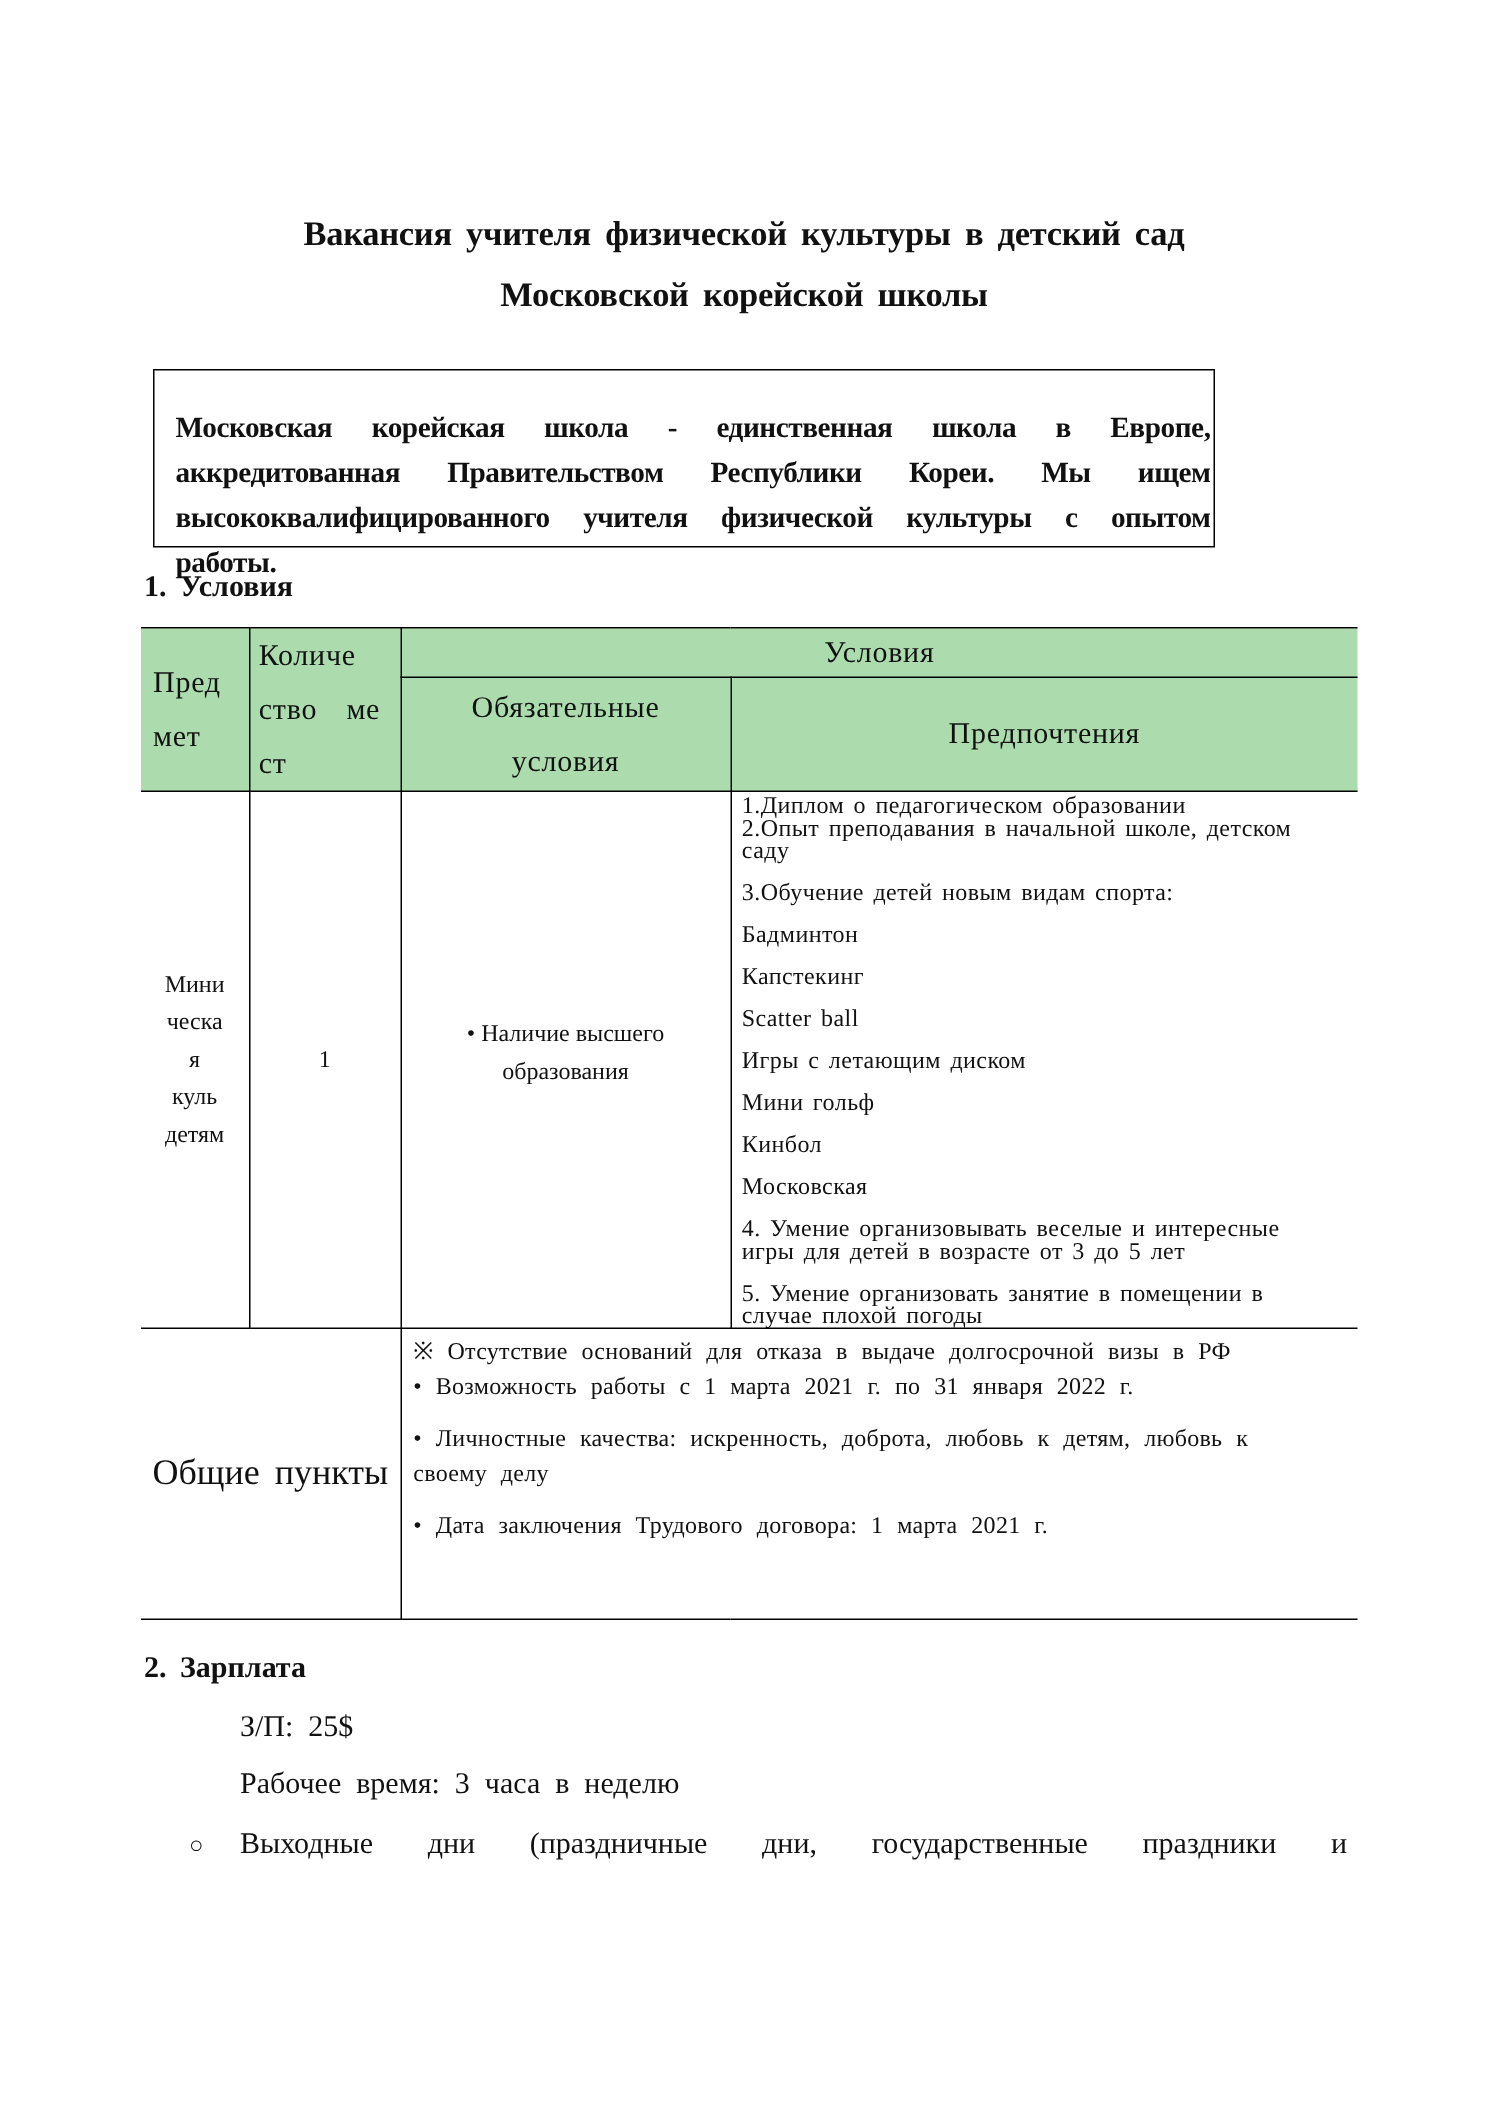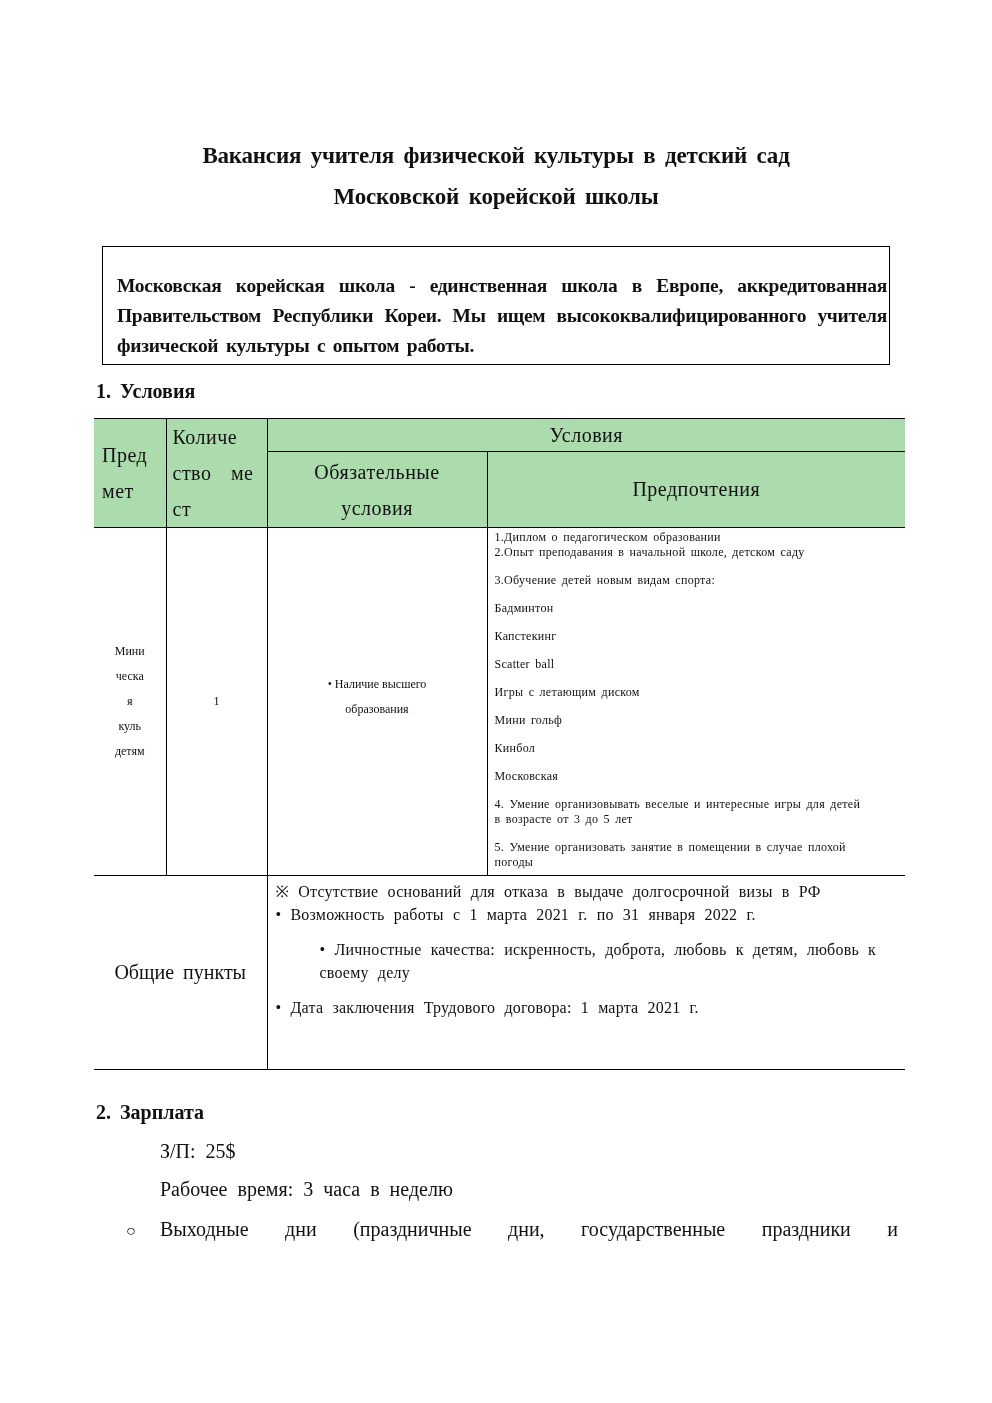--- a/index.html
+++ b/index.html
@@ -2,47 +2,47 @@
 <html><head>
 <meta charset="utf-8">
 <style>
   html, body { margin: 0; padding: 0; background: #ffffff; }
   body { width: 992px; height: 1403px; position: relative; overflow: hidden;
          font-family: "Liberation Serif", "DejaVu Serif", serif; color: #111; }
   .title { position: absolute; left: 0; width: 992px; text-align: center;
            font-weight: bold; font-size: 23px; letter-spacing: -0.2px; word-spacing: 4px; }
   .t1 { top: 143px; }
   .t2 { top: 184px; }
-  .intro-box { position: absolute; left: 102px; top: 246px; width: 788px; height: 119px;
+  .intro-box { position: absolute; left: 102px; top: 246px; width: 708px; height: 119px;
                border: 1px solid #000; box-sizing: border-box; }
   .intro-text { position: absolute; left: 14px; right: 2px; top: 24px; font-weight: bold;
                 font-size: 19.5px; line-height: 30px; text-align: justify; text-align-last: left;
                 word-spacing: 3px; letter-spacing: -0.3px; }
   .sec-head { position: absolute; left: 96px; font-weight: bold; font-size: 20px; word-spacing: 4px; }
   .s1 { top: 380px; }
   .s2 { top: 1101px; }
 
   table.cond { position: absolute; left: 94px; top: 418px; width: 811px;
                border-collapse: collapse; table-layout: fixed; }
   table.cond td { border: 1px solid #000; padding: 0; vertical-align: middle; }
   table.cond tr > td:first-child { border-left: none; }
   table.cond tr > td:last-child { border-right: none; }
   .hdr td { background: #acdcae; font-size: 20px; letter-spacing: 0.5px; }
   .c-subj { text-align: left; padding-left: 8px !important; line-height: 36px; }
   .c-cnt { text-align: justify; padding: 0 6px !important; line-height: 36px; letter-spacing: 2px; }
   .c-cnt span { display: block; }
   .c-center { text-align: center; }
-  .row-physed td { font-size: 12px; }
+  .row-physed td { font-size: 16px; }
   .phys-subj { text-align: center; line-height: 25px; }
   .prefs { vertical-align: top !important; padding: 2px 8px 0 7px !important; font-size: 13px;
            line-height: 15px; letter-spacing: 0.3px; word-spacing: 2px; }
   .prefs .p { margin: 0; }
   .prefs .gap { margin-top: 13px; }
   .req { text-align: center; line-height: 25px; }
-  .gen-label { text-align: center; font-size: 20px; word-spacing: 4px; }
+  .gen-label { text-align: center; font-size: 24px; word-spacing: 4px; }
   .gen-list { font-size: 16px; padding: 4px 8px 0 8px !important; line-height: 23px;
               word-spacing: 5px; letter-spacing: 0.2px; vertical-align: top !important; }
   .gen-list .gi { margin: 0 0 12px 0; }
   .gen-list .gi.first { margin-bottom: 0; }
   .gen-list .gi.last { margin-bottom: 2px; }
 
   .sal { position: absolute; left: 160px; font-size: 20px; word-spacing: 5px; }
   .sal1 { top: 1140px; }
   .sal2 { top: 1178px; }
   .holiday { position: absolute; left: 126px; top: 1218px; width: 772px; font-size: 20px;
@@ -110,21 +110,21 @@
       <p class="p gap">Московская</p>
       <p class="p gap" style="padding-right:30px;">4. Умение организовывать веселые и интересные игры для детей в возрасте от 3 до 5 лет</p>
       <p class="p gap" style="padding-right:30px;">5. Умение организовать занятие в помещении в случае плохой погоды</p>
     </td>
   </tr>
   <tr style="height:194px">
     <td colspan="2" class="gen-label">Общие пункты</td>
     <td colspan="2" class="gen-list">
       <p class="gi first" style="text-align:justify;">※ Отсутствие оснований для отказа в выдаче долгосрочной визы в РФ</p>
       <p class="gi" style="padding-right:30px;">• Возможность работы с 1 марта 2021 г. по 31 января 2022 г.</p>
-      <p class="gi" style="padding-right:20px;margin-left:44px;">• Личностные качества: искренность, доброта, любовь к детям, любовь к своему делу</p>
+      <p class="gi" style="padding-right:20px;">• Личностные качества: искренность, доброта, любовь к детям, любовь к своему делу</p>
       <p class="gi last">• Дата заключения Трудового договора: 1 марта 2021 г.</p>
     </td>
   </tr>
 </tbody>
   </table>
 
 <div class="sec-head s2">2. Зарплата</div>
 <div class="sal sal1">З/П: 25$</div>
 <div class="sal sal2">Рабочее время: 3 часа в неделю</div>
 <div class="holiday">

